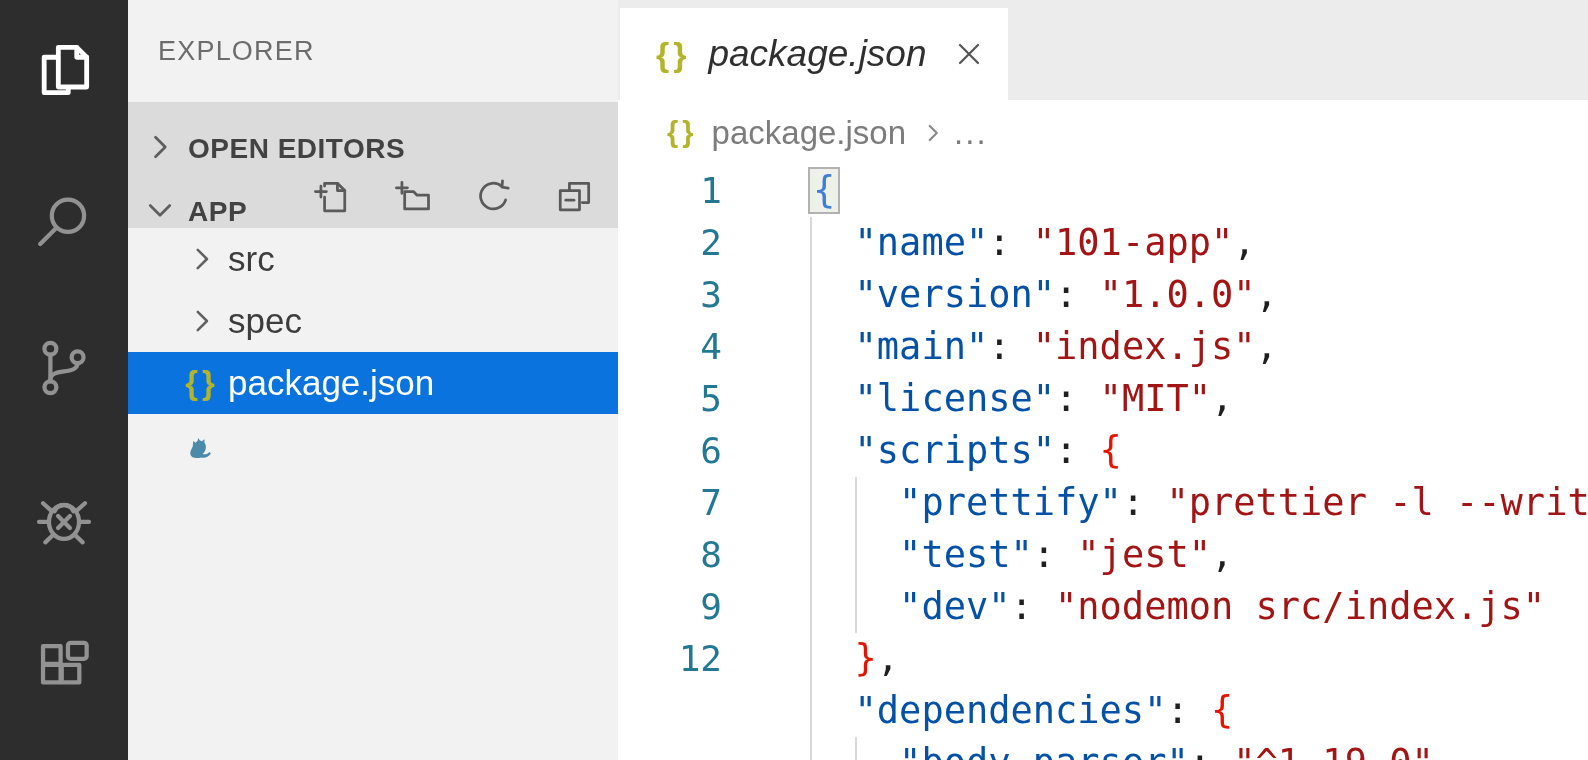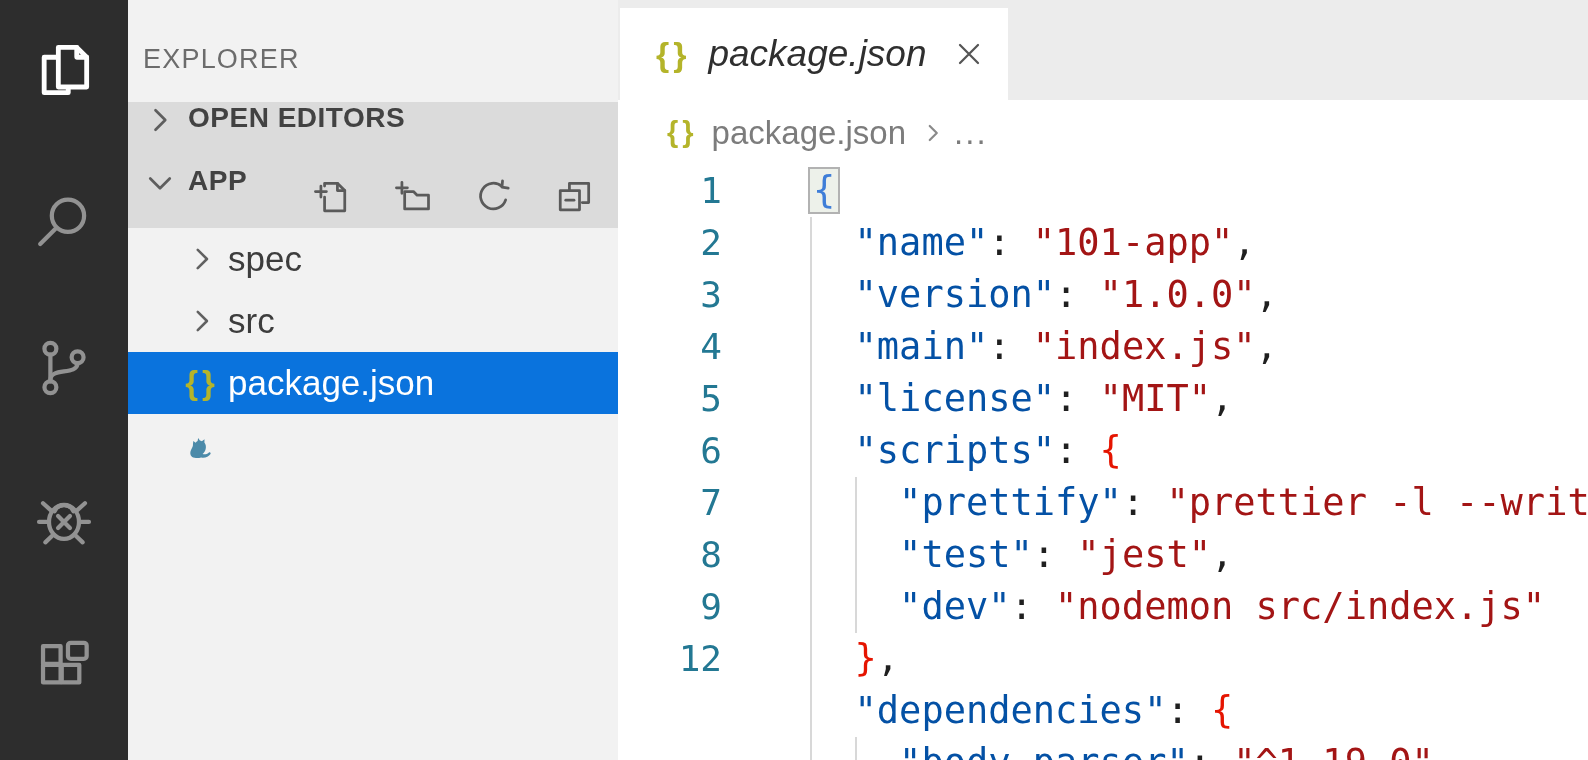--- a/index.html
+++ b/index.html
@@ -8,23 +8,23 @@
   .app { position:relative; width:1588px; height:760px; overflow:hidden; }
 
   
   .activity-bar { position:absolute; left:0; top:0; width:128px; height:760px; background:#2d2d2d; }
   .ab-item { position:absolute; left:0; width:128px; height:112px; display:flex; align-items:center; justify-content:center; cursor:pointer; }
   .ab-item svg { width:68px; height:68px; stroke:#929292; fill:none; stroke-width:1.5; stroke-linecap:round; stroke-linejoin:round; }
   .ab-item.active svg { stroke:#ffffff; stroke-width:1.7; }
 
   
   .sidebar { position:absolute; left:128px; top:0; width:490px; height:760px; background:#f2f2f2; overflow:hidden; }
-  .sb-title { height:102px; display:flex; align-items:center; padding-left:15px; font-size:27px; color:#6c6c6c; letter-spacing:1.2px;margin-top:8px; }
+  .sb-title { height:102px; display:flex; align-items:center; padding-left:30px; font-size:27px; color:#6c6c6c; letter-spacing:1.2px; }
   .sb-band { position:absolute; top:102px; left:0; width:100%; height:126px; background:#dbdbdb; }
-  .sb-section { position:relative; height:63px; display:flex; align-items:flex-start; padding-left:14px; cursor:pointer; }
+  .sb-section { position:relative; height:63px; display:flex; align-items:flex-end; padding-left:14px; cursor:pointer; }
   .sb-section .twisty { width:36px; height:36px; }
   .sb-section .twisty svg { width:36px; height:36px; stroke:#5e5e5e; fill:none; stroke-width:1.8; stroke-linecap:round; stroke-linejoin:round; }
   .sb-section .sb-label { margin-left:10px; font-size:28px; font-weight:bold; color:#424242; letter-spacing:0.5px; }
   .sb-toolbar { position:absolute; right:22px; top:0; height:63px; display:flex; align-items:center; gap:37px; }
   .sb-toolbar .tool { width:44px; height:44px; cursor:pointer; }
   .sb-toolbar .tool svg { width:44px; height:44px; stroke:#5a5a5a; fill:none; stroke-width:1.5; stroke-linecap:round; stroke-linejoin:round; }
 
   .sb-tree { position:absolute; top:228px; left:0; width:100%; }
   .tree-row { height:62px; display:flex; align-items:center; padding-left:56px; font-size:35px; color:#3d3d3d; cursor:pointer; }
   .tree-row .tw { width:36px; height:36px; flex:0 0 36px; display:flex; align-items:center; justify-content:center; }
@@ -162,29 +162,29 @@
       </div>
     </div>
 
     <div class="sb-tree">
       <div class="tree-row">
         <span class="tw">
           <svg viewBox="0 0 24 24">
               <polyline points="9,5.5 15.5,12 9,18.5"></polyline>
             </svg>
         </span>
-        <span class="row-label">spec</span>
+        <span class="row-label">src</span>
       </div>
       <div class="tree-row">
         <span class="tw">
           <svg viewBox="0 0 24 24">
               <polyline points="9,5.5 15.5,12 9,18.5"></polyline>
             </svg>
         </span>
-        <span class="row-label">src</span>
+        <span class="row-label">spec</span>
       </div>
       <div class="tree-row selected">
         <span class="tw json-glyph">{}</span>
         <span class="row-label">package.json</span>
       </div>
       <div class="tree-row">
         <span class="tw">
           <svg class="yarn-ico" viewBox="0 0 24 24">
             <path d="M7.5 21c-2.8-.4-3.6-3-2.7-5.2.5-1.2 1.3-2.2 1.5-3.5.1-1 0-2 .3-3.1l1.6 1.2c.3-.5.8-1 1.4-1.2L10 7l1.2 1.9c.5 0 1 .1 1.4.4l1.9-1.3-.1 2.3c1 1.2 1.3 2.9.9 4.5-.3 1.4-1.1 2.6-2.2 3.5 1.4.6 3.1.2 4.3-.9.7-.7 1.8.1 1.3 1-1.3 2.1-4.2 2.9-6.6 2.4-1.5.4-3.1.5-4.6.2z" fill="#4b8aa9" stroke="none"></path>
           </svg>

